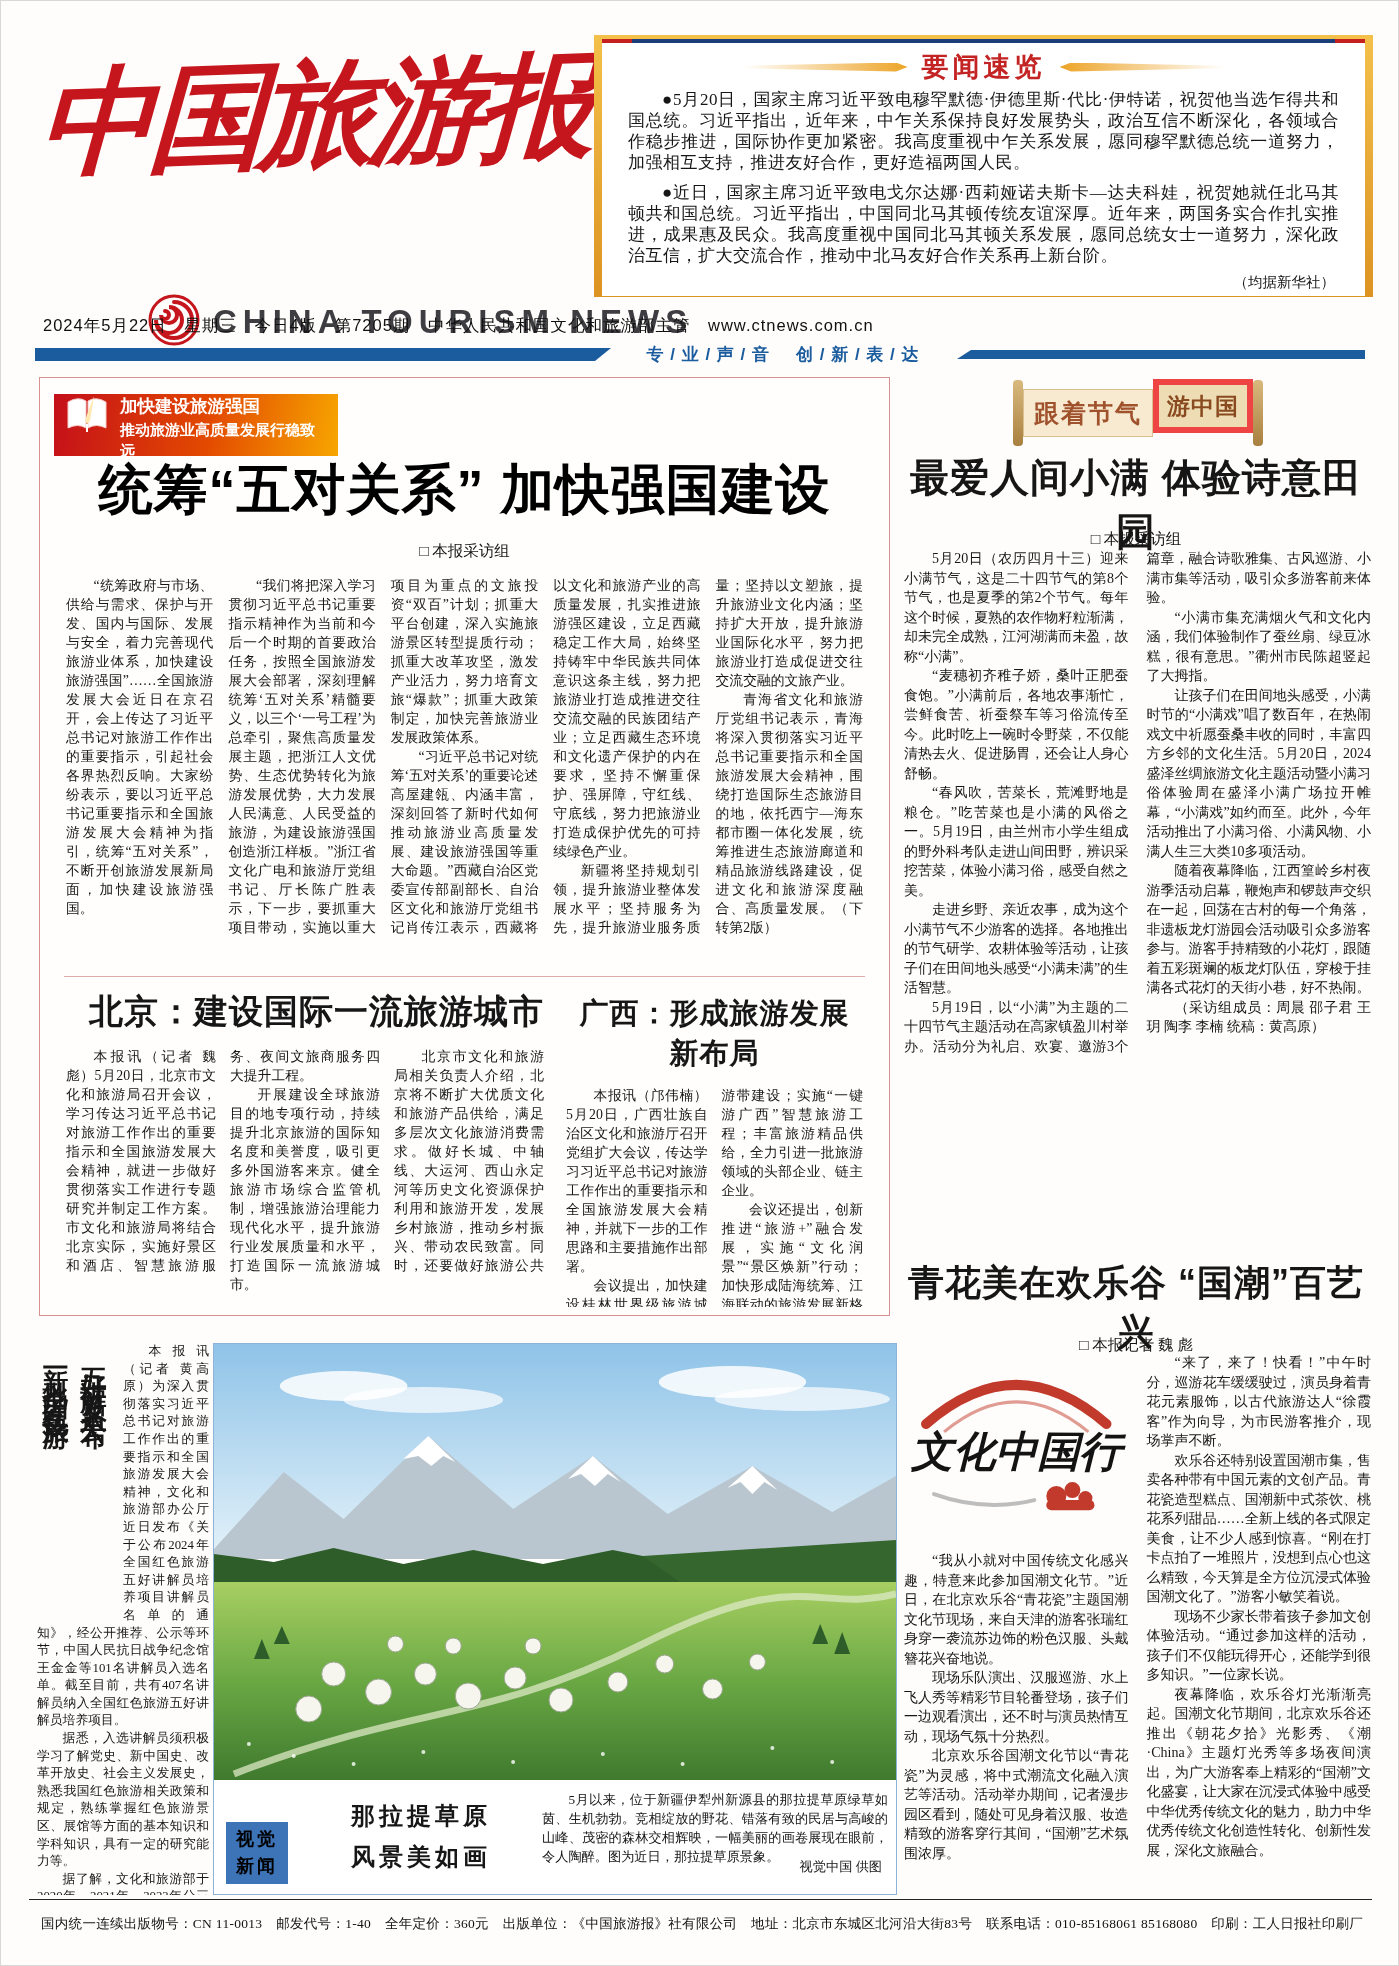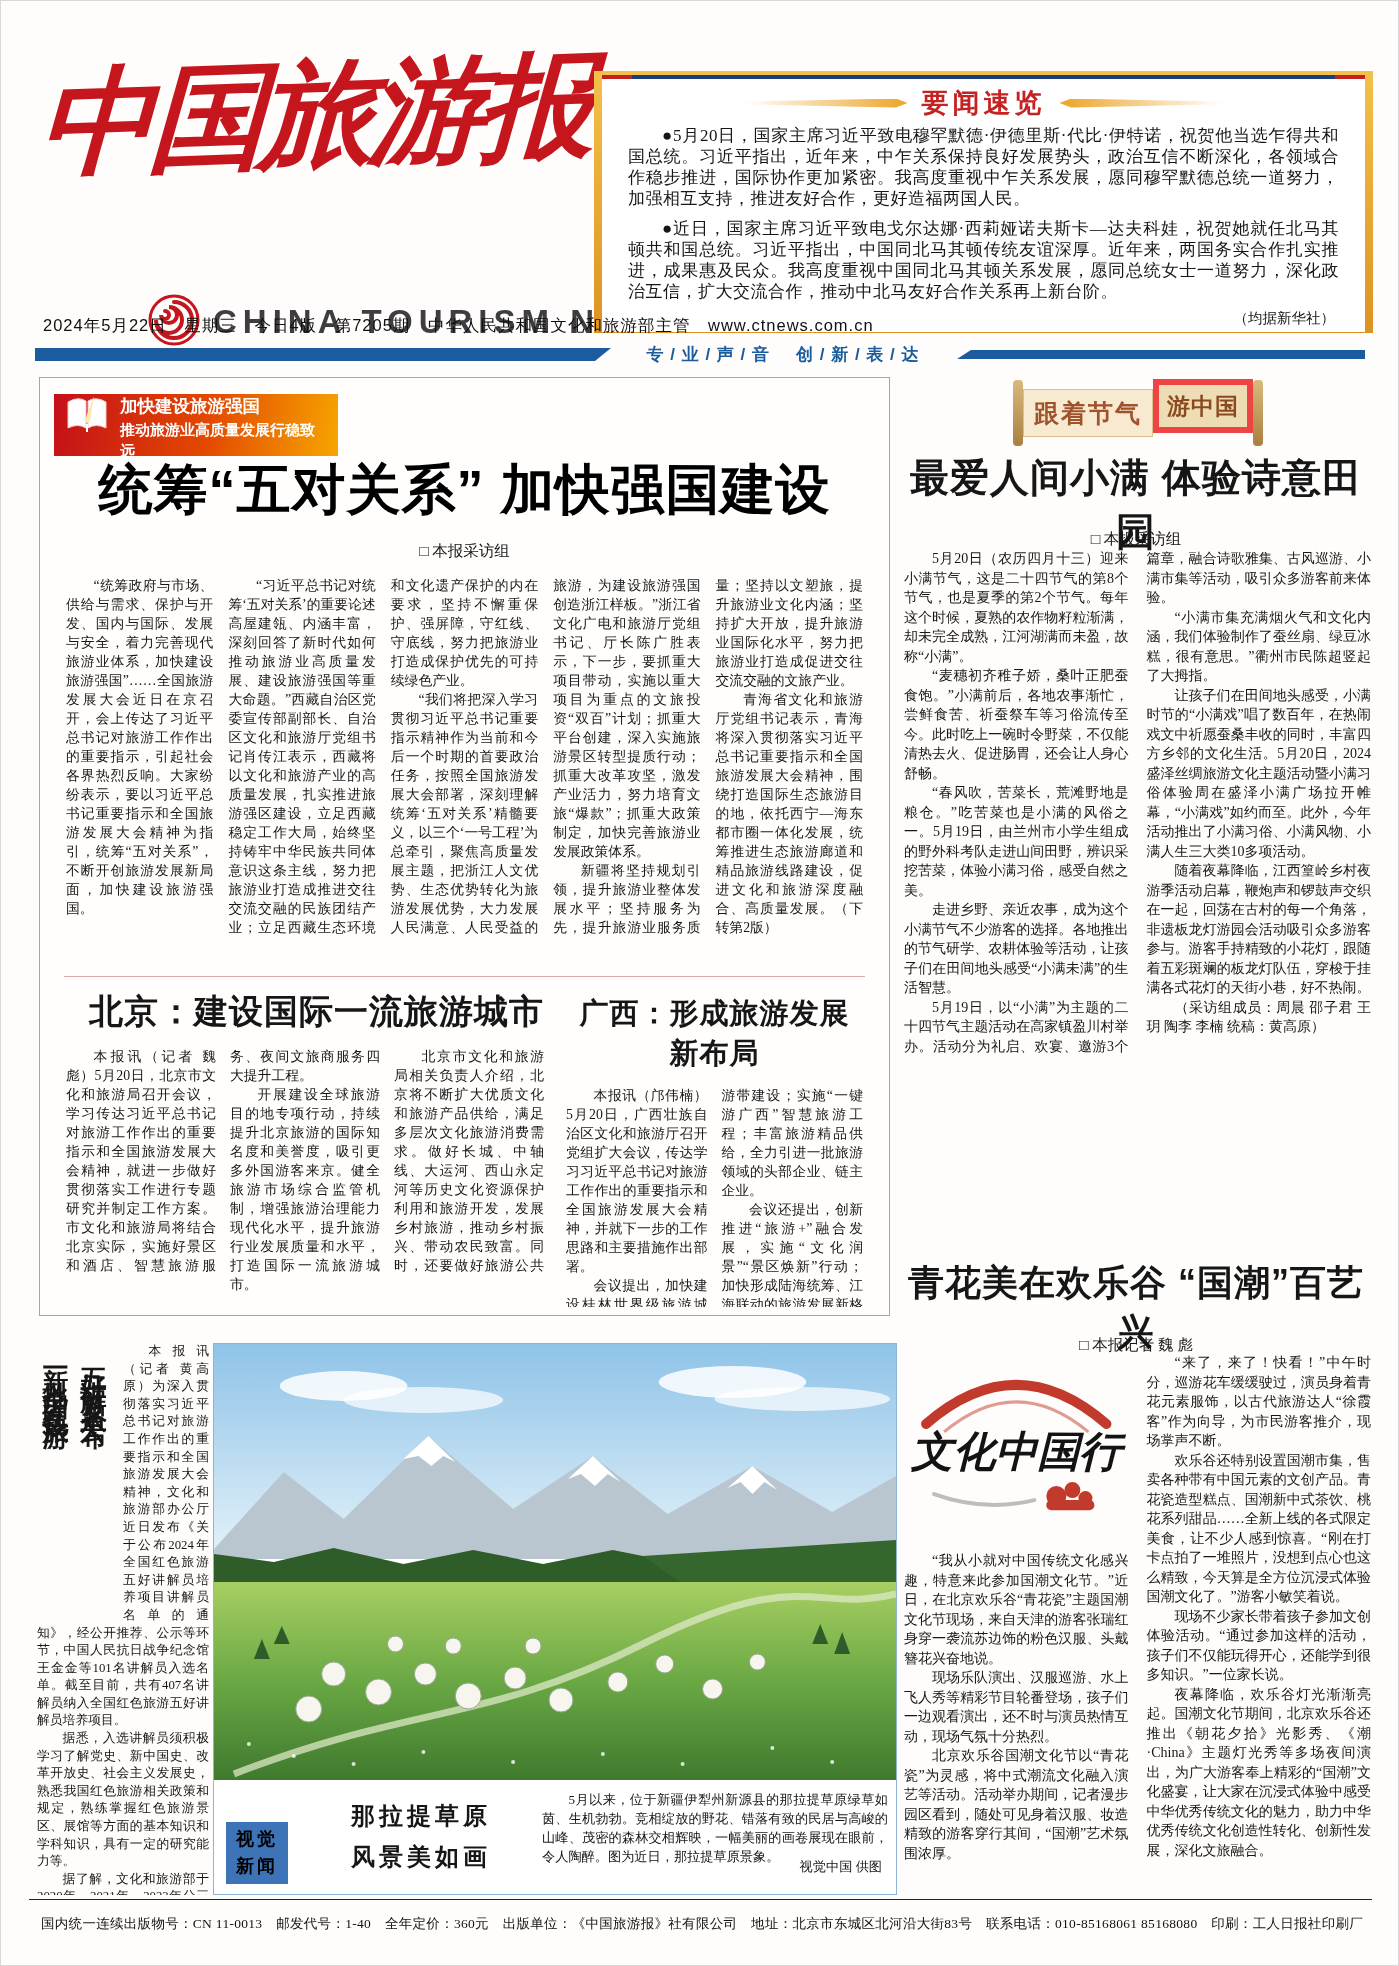--- a/index.html
+++ b/index.html
@@ -6,21 +6,21 @@
   #page{position:relative;width:1399px;height:1966px;background:#fffdfb;margin:0 auto;
         font-family:"Liberation Serif","DejaVu Serif",serif;color:#161616;overflow:hidden;border:1px solid #d8d8d8;box-sizing:border-box;}
   .sans{font-family:"Liberation Sans","DejaVu Sans",sans-serif;}
   
   #masthead-title{position:absolute;left:38px;top:22px;width:560px;font-size:116px;line-height:1.6;
         font-style:italic;font-weight:700;color:#c5161d;letter-spacing:-6px;transform:rotate(-2deg) skewX(-4deg);white-space:nowrap;}
   #masthead-sub{position:absolute;left:146px;top:292px;display:flex;align-items:center;gap:12px;}
   #masthead-sub .en{font-size:33px;font-weight:700;letter-spacing:6px;color:#3e3e42;}
   
   #digest{position:absolute;left:593px;top:34px;width:779px;height:262px;box-sizing:border-box;
-        background:linear-gradient(180deg,#f3c04a,#dd9322);padding:4px 8px 1px;margin-top:36px;}
+        background:linear-gradient(180deg,#f3c04a,#dd9322);padding:4px 8px 1px;}
   #digest-in{position:relative;background:#fff;border-top:4px solid #1c3e78;height:100%;box-sizing:border-box;padding:4px 26px 0;}
   .dg-corner{position:absolute;top:-4px;width:30px;height:4px;background:#c42020;}
   .dg-corner.l{left:0}.dg-corner.r{right:0}
   #digest-title-row{display:flex;align-items:center;justify-content:center;gap:14px;margin-top:2px;}
   #digest-title{font-size:27px;font-weight:900;color:#c32322;letter-spacing:4px;}
   .orn{height:9px;width:165px;}
   .orn.l{background:linear-gradient(90deg,rgba(240,180,60,0),#eda428);clip-path:polygon(0 35%,93% 0,100% 50%,93% 100%,0 65%);}
   .orn.r{background:linear-gradient(270deg,rgba(240,180,60,0),#eda428);clip-path:polygon(7% 0,100% 35%,100% 65%,7% 100%,0 50%);}
   #digest-items{margin-top:4px;}
   #digest-items p.para{margin:0 0 9px;font-size:17px;line-height:21px;letter-spacing:.5px;text-align:justify;text-indent:2em;}
@@ -141,22 +141,22 @@
       </span>
       <span>
         <div class="b1">加快建设旅游强国</div>
         <div class="b2">推动旅游业高质量发展行稳致远</div>
       </span>
     </div>
     <div id="lead-headline" class="sans">统筹“五对关系” 加快强国建设</div>
     <div class="byline">□ 本报采访组</div>
     <div id="lead-body">
         <p class="para">“统筹政府与市场、供给与需求、保护与开发、国内与国际、发展与安全，着力完善现代旅游业体系，加快建设旅游强国”……全国旅游发展大会近日在京召开，会上传达了习近平总书记对旅游工作作出的重要指示，引起社会各界热烈反响。大家纷纷表示，要以习近平总书记重要指示和全国旅游发展大会精神为指引，统筹“五对关系”，不断开创旅游发展新局面，加快建设旅游强国。</p>
+        <p class="para">“我们将把深入学习贯彻习近平总书记重要指示精神作为当前和今后一个时期的首要政治任务，按照全国旅游发展大会部署，深刻理解统筹‘五对关系’精髓要义，以三个‘一号工程’为总牵引，聚焦高质量发展主题，把浙江人文优势、生态优势转化为旅游发展优势，大力发展人民满意、人民受益的旅游，为建设旅游强国创造浙江样板。”浙江省文化广电和旅游厅党组书记、厅长陈广胜表示，下一步，要抓重大项目带动，实施以重大项目为重点的文旅投资“双百”计划；抓重大平台创建，深入实施旅游景区转型提质行动；抓重大改革攻坚，激发产业活力，努力培育文旅“爆款”；抓重大政策制定，加快完善旅游业发展政策体系。</p>
         <p class="para">“习近平总书记对统筹‘五对关系’的重要论述高屋建瓴、内涵丰富，深刻回答了新时代如何推动旅游业高质量发展、建设旅游强国等重大命题。”西藏自治区党委宣传部副部长、自治区文化和旅游厅党组书记肖传江表示，西藏将以文化和旅游产业的高质量发展，扎实推进旅游强区建设，立足西藏稳定工作大局，始终坚持铸牢中华民族共同体意识这条主线，努力把旅游业打造成推进交往交流交融的民族团结产业；立足西藏生态环境和文化遗产保护的内在要求，坚持不懈重保护、强屏障，守红线、守底线，努力把旅游业打造成保护优先的可持续绿色产业。</p>
-        <p class="para">“我们将把深入学习贯彻习近平总书记重要指示精神作为当前和今后一个时期的首要政治任务，按照全国旅游发展大会部署，深刻理解统筹‘五对关系’精髓要义，以三个‘一号工程’为总牵引，聚焦高质量发展主题，把浙江人文优势、生态优势转化为旅游发展优势，大力发展人民满意、人民受益的旅游，为建设旅游强国创造浙江样板。”浙江省文化广电和旅游厅党组书记、厅长陈广胜表示，下一步，要抓重大项目带动，实施以重大项目为重点的文旅投资“双百”计划；抓重大平台创建，深入实施旅游景区转型提质行动；抓重大改革攻坚，激发产业活力，努力培育文旅“爆款”；抓重大政策制定，加快完善旅游业发展政策体系。</p>
         <p class="para">新疆将坚持规划引领，提升旅游业整体发展水平；坚持服务为先，提升旅游业服务质量；坚持以文塑旅，提升旅游业文化内涵；坚持扩大开放，提升旅游业国际化水平，努力把旅游业打造成促进交往交流交融的文旅产业。</p>
         <p class="para">青海省文化和旅游厅党组书记表示，青海将深入贯彻落实习近平总书记重要指示和全国旅游发展大会精神，围绕打造国际生态旅游目的地，依托西宁—海东都市圈一体化发展，统筹推进生态旅游廊道和精品旅游线路建设，促进文化和旅游深度融合、高质量发展。（下转第2版）</p>
       </div>
     <div id="lead-divider" actable="false"></div>
     <div id="sub-row">
       <div id="bj">
         <h2 class="sans">北京：建设国际一流旅游城市</h2>
         <div class="cols">
             <p class="para">本报讯（记者 魏彪）5月20日，北京市文化和旅游局召开会议，学习传达习近平总书记对旅游工作作出的重要指示和全国旅游发展大会精神，就进一步做好贯彻落实工作进行专题研究并制定工作方案。市文化和旅游局将结合北京实际，实施好景区和酒店、智慧旅游服务、夜间文旅商服务四大提升工程。</p>
             <p class="para">开展建设全球旅游目的地专项行动，持续提升北京旅游的国际知名度和美誉度，吸引更多外国游客来京。健全旅游市场综合监管机制，增强旅游治理能力现代化水平，提升旅游行业发展质量和水平，打造国际一流旅游城市。</p>

